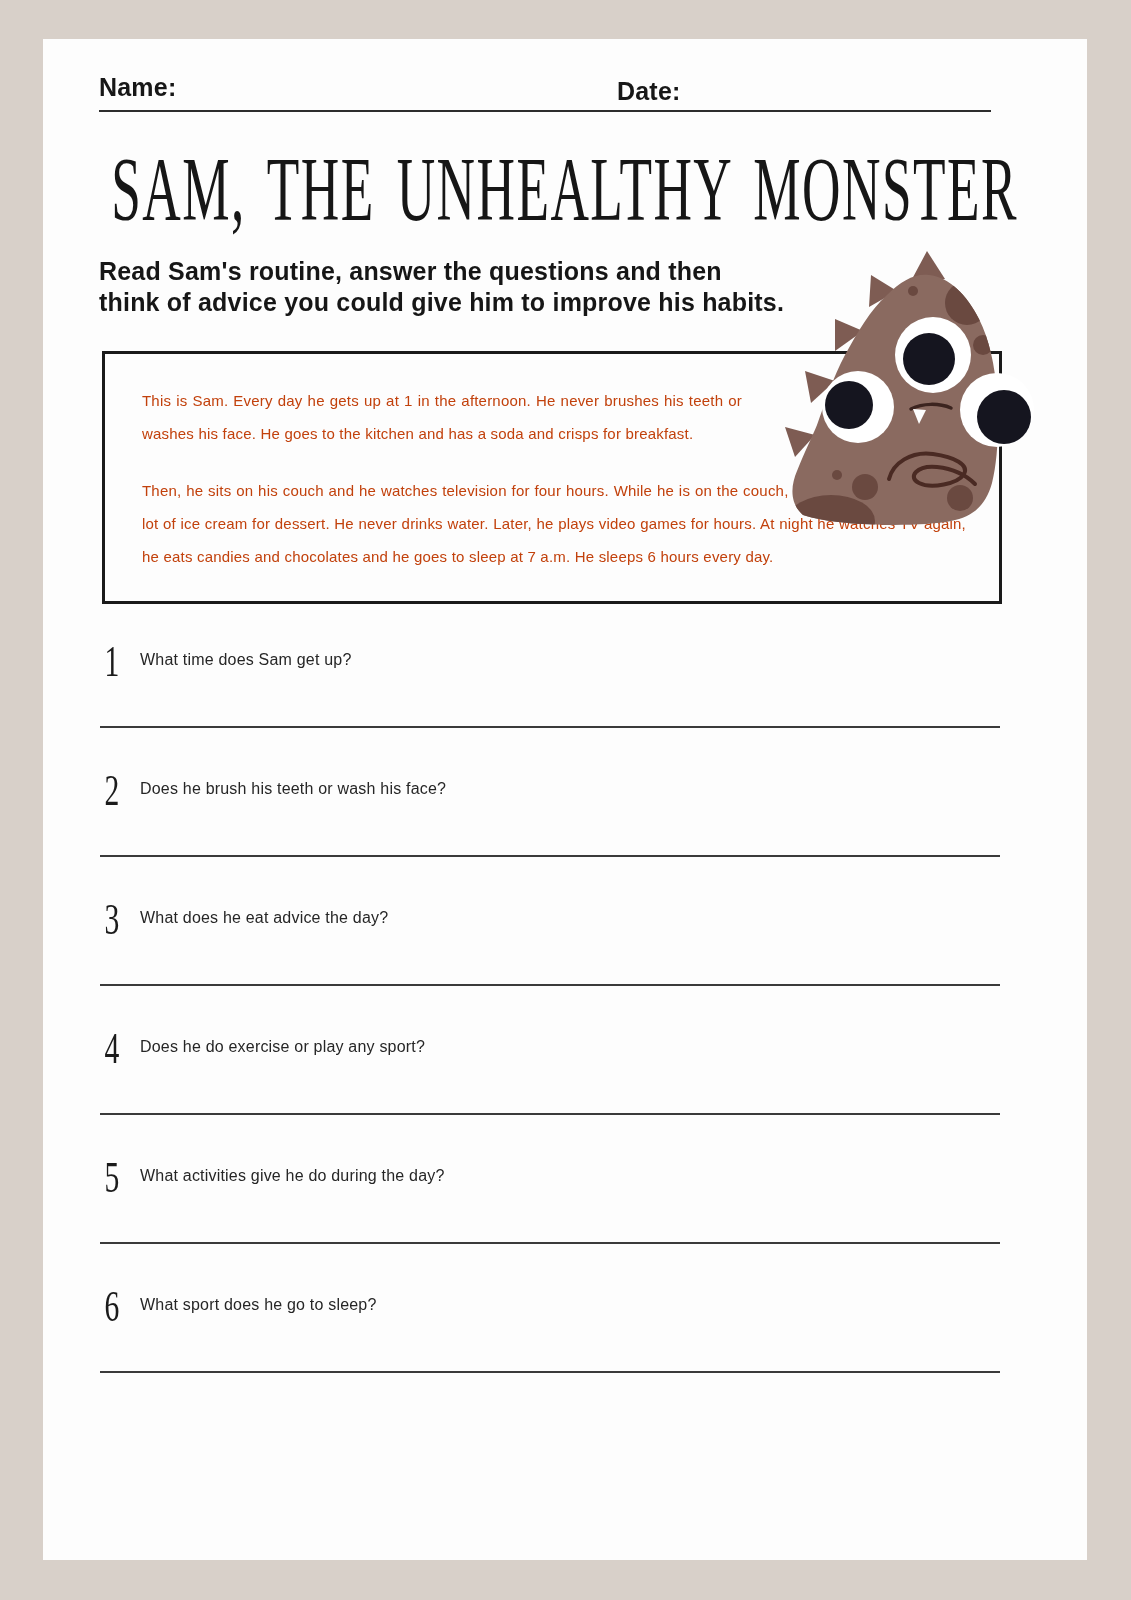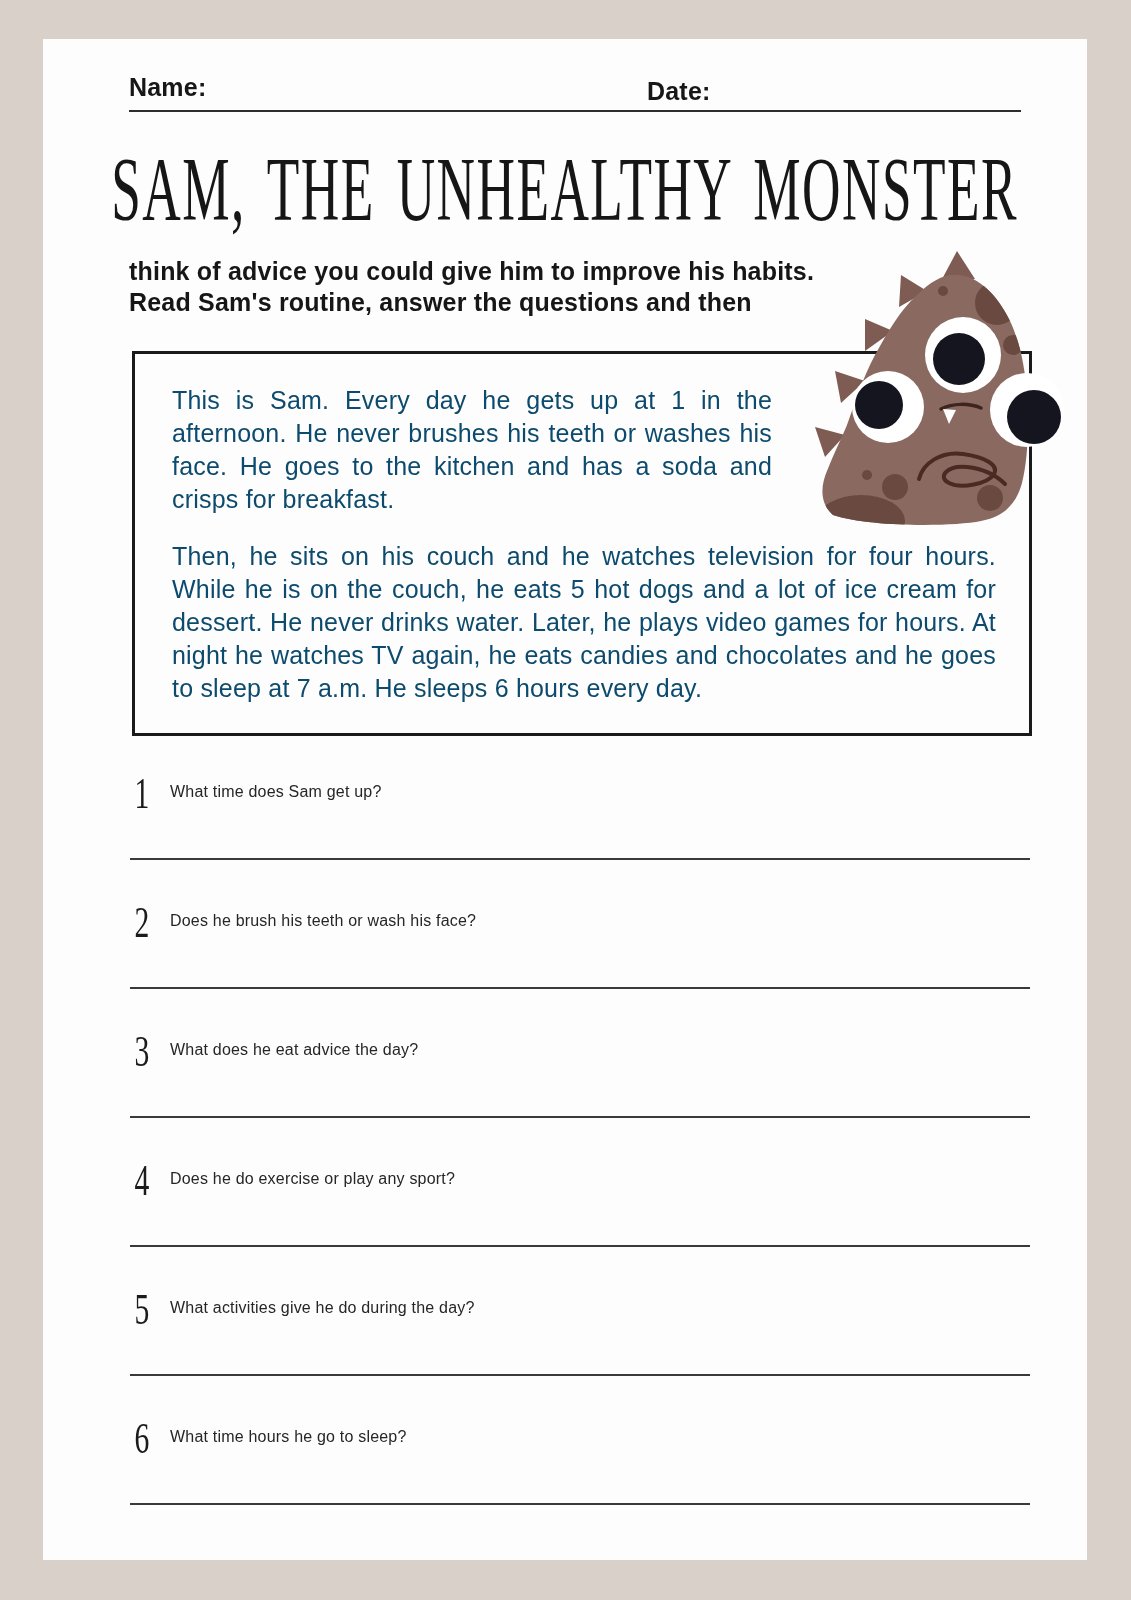--- a/index.html
+++ b/index.html
@@ -7,21 +7,21 @@
   body {
     width: 1131px; height: 1600px;
     background: #d8d0c9;
     padding: 39px 44px 40px 43px;
     font-family: "Liberation Sans", sans-serif;
     color: #1c1c1c;
   }
   .page {
     background: #fdfdfd;
     width: 1044px; height: 1521px;
-    padding: 0 86px;
+    padding: 0 56px;
     position: relative;
     overflow: hidden;
   }
   
   .header-row { position: relative; height: 27px; margin-top: 34px; }
   .field-label { font-size: 25px; font-weight: 700; letter-spacing: 0.2px; color: #171717; }
   .name-label { position: absolute; left: 0; top: 0; }
   .date-label { position: absolute; left: 518px; top: 4px; }
   .header-rule { margin-top: 10px; border-bottom: 2px solid #2d2d2d; width: 892px; }
   
@@ -36,21 +36,21 @@
   .intro { margin-top: 22px; font-size: 25px; font-weight: 700; line-height: 31px; letter-spacing: 0.2px; color: #161616; }
   
   .passage-box {
     position: relative;
     margin-top: 33px; margin-left: 3px;
     width: 900px;
     border: 3px solid #1a1a1a;
     padding: 30px 37px 28px 37px;
     background: #fdfdfd;
   }
-  .passage { font-size: 25px; line-height: 33px; letter-spacing: 0.2px; color: #0c4a6e; text-align: justify; }
+  .passage { font-size: 15px; line-height: 33px; letter-spacing: 0.2px; color: #c2410c; text-align: justify; }
   .passage.p1 { width: 600px; }
   .passage.p2 { margin-top: 24px; width: 824px; }
   .monster { position: absolute; top: -107px; left: 678px; width: 252px; height: 280px; }
   
   .qa { margin-left: 1px; }
   .qa.first { margin-top: 40px; }
   .qa + .qa { margin-top: 45px; }
   .q-row { display: flex; align-items: center; gap: 16px; height: 34px; }
   .q-num {
     font-size: 38px; line-height: 34px; width: 24px; text-align: center;
@@ -68,22 +68,22 @@
     <span class="field-label name-label">Name:</span>
     <span class="field-label date-label">Date:</span>
   </div>
   <div class="header-rule"></div>
 
   <div class="title-wrap">
     <div class="display-font worksheet-title">SAM, THE UNHEALTHY MONSTER</div>
   </div>
 
   <div class="intro">
+    <div>Read Sam's routine, answer the questions and then</div>
     <div>think of advice you could give him to improve his habits.</div>
-    <div>Read Sam's routine, answer the questions and then</div>
   </div>
 
   <div class="passage-box">
     <p class="passage p1">This is Sam. Every day he gets up at 1 in the afternoon. He never brushes his teeth or washes his face. He goes to the kitchen and has a soda and crisps for breakfast.</p>
     <p class="passage p2">Then, he sits on his couch and he watches television for four hours. While he is on the couch, he eats 5 hot dogs and a lot of ice cream for dessert. He never drinks water. Later, he plays video games for hours. At night he watches TV again, he eats candies and chocolates and he goes to sleep at 7 a.m. He sleeps 6 hours every day.</p>
 
     <svg class="monster" viewBox="0 0 252 280" aria-hidden="true">
       <defs>
         <clipPath id="mclip">
           <path d="M 20 268 C 6 256 8 238 14 224 C 22 204 30 188 34 178 C 42 156 50 130 62 108 C 74 86 88 62 104 48 C 118 34 132 26 146 28 C 166 30 184 48 196 72 C 206 92 212 118 214 148 C 216 180 215 212 209 236 C 203 258 190 270 168 274 C 138 280 56 280 20 268 Z"></path>
@@ -162,18 +162,18 @@
     <div class="q-row">
       <span class="display-font q-num">5</span>
       <span class="q-text">What activities give he do during the day?</span>
     </div>
     <div class="answer-line"></div>
   </div>
 
   <div class="qa">
     <div class="q-row">
       <span class="display-font q-num">6</span>
-      <span class="q-text">What time hours he go to sleep?</span>
+      <span class="q-text">What sport does he go to sleep?</span>
     </div>
     <div class="answer-line"></div>
   </div>
 
 </div>
 
 </body></html>

